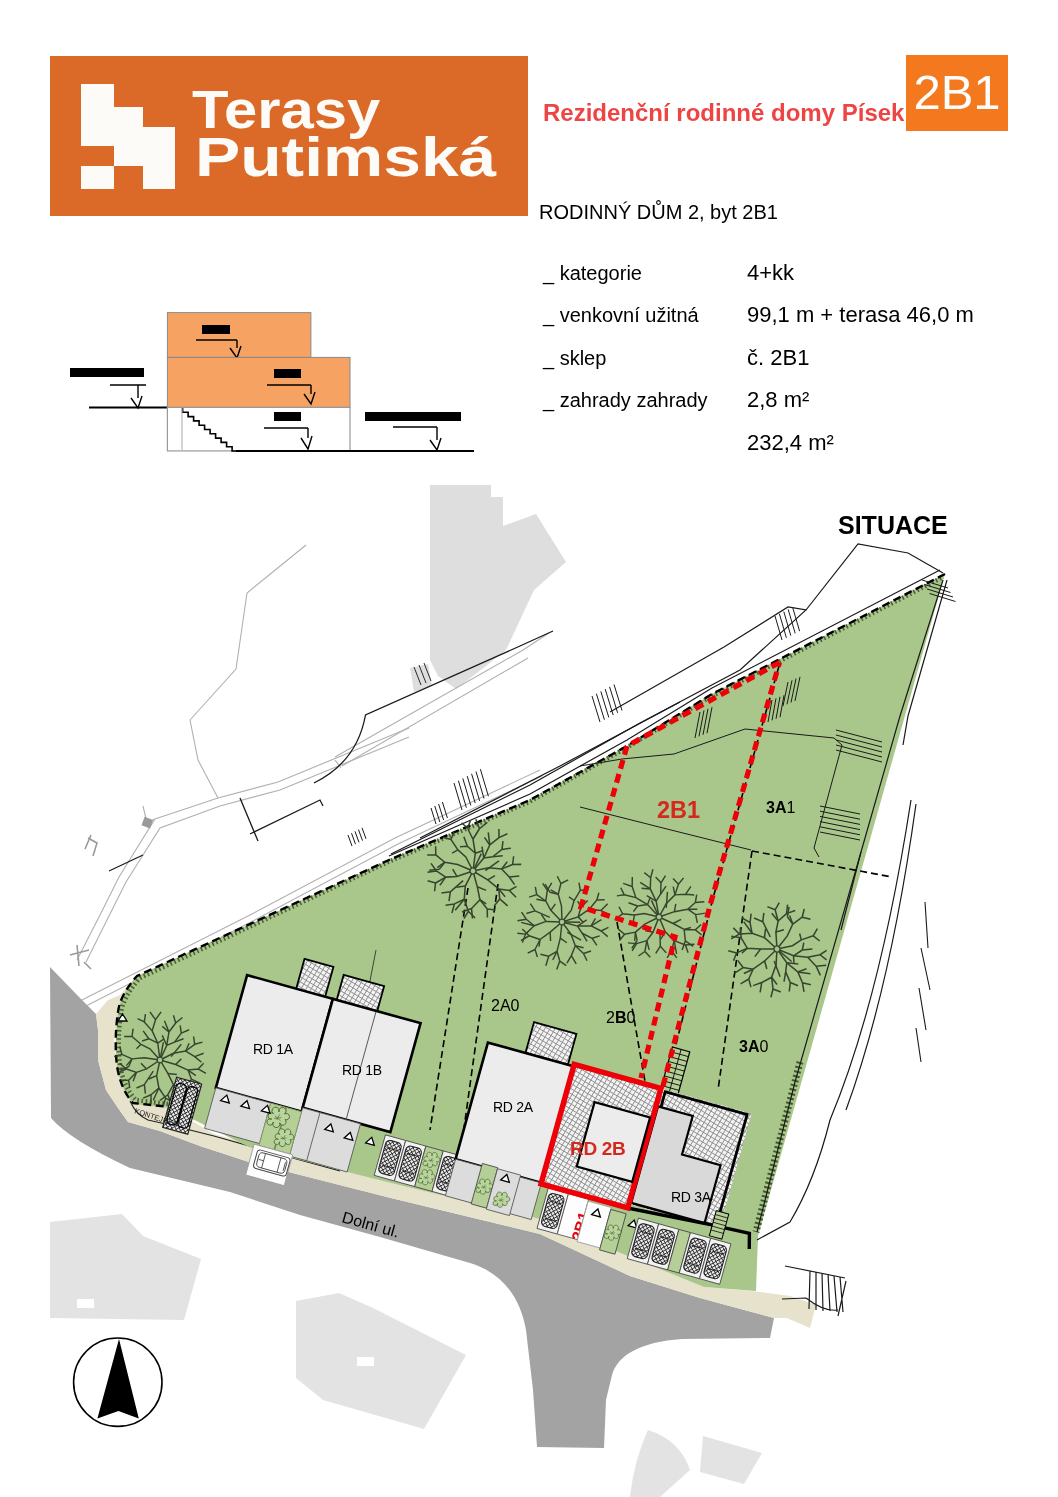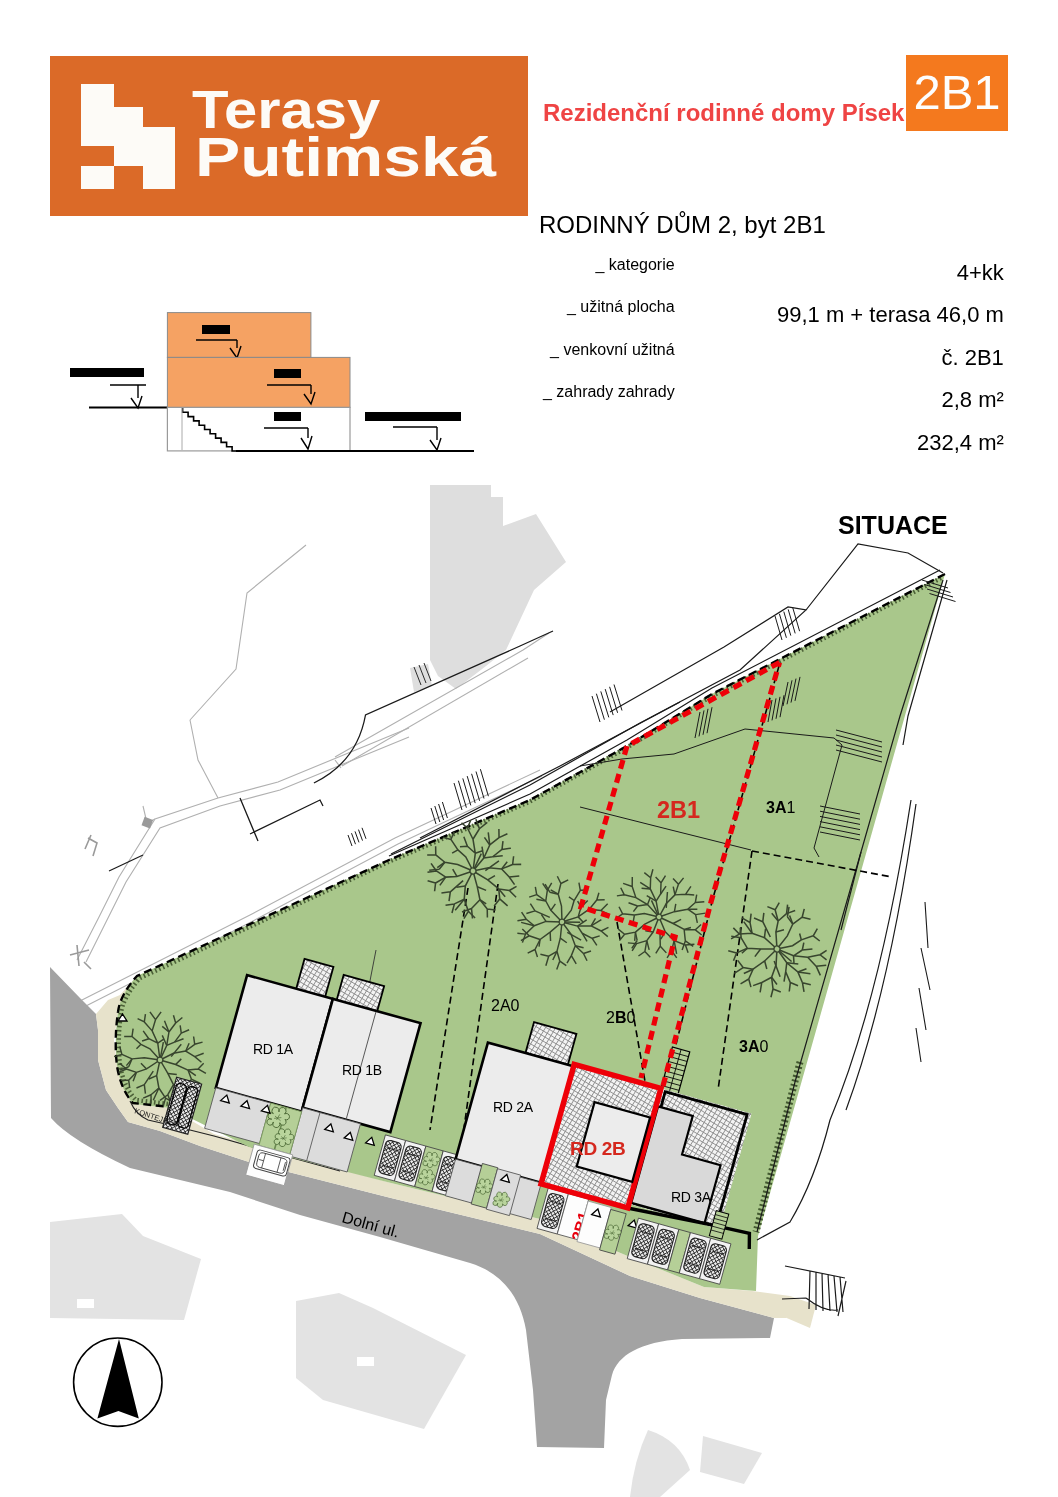--- a/index.html
+++ b/index.html
@@ -21,30 +21,30 @@
   </g>
 </svg>
 
 <div class="abs" style="left:192px;top:81.8px;color:#fdfbf7;font-weight:bold;font-size:54px;line-height:54px;transform:scale(1.107,1);transform-origin:0 0;">Terasy</div>
 <div class="abs" style="left:195px;top:129.1px;color:#fdfbf7;font-weight:bold;font-size:56px;line-height:56px;transform:scale(1.21,1);transform-origin:0 0;">Putimská</div>
 
 <div class="abs" style="left:543px;top:99px;font-size:24px;font-weight:bold;color:#ef4444;">Rezidenční rodinné domy Písek</div>
 
 <div class="abs" style="left:906px;top:55px;width:102px;height:76px;background:#f4791e;color:#fdfdfd;font-size:49px;text-align:center;line-height:74px;">2B1</div>
 
-<div class="abs" style="left:539px;top:211px;font-size:24px;color:#000;">RODINNÝ DŮM 2, byt 2B1</div>
-
-<div class="abs" style="left:543px;top:244px;font-size:16px;color:#000;line-height:42.4px;white-space:nowrap;text-align:right;">
+<div class="abs" style="left:539px;top:201px;font-size:20px;color:#000;">RODINNÝ DŮM 2, byt 2B1</div>
+
+<div class="abs" style="left:543px;top:252px;font-size:20px;color:#000;line-height:42.4px;white-space:nowrap;">
   <div>_ kategorie</div>
-  <div>_ užitná plocha</div>
   <div>_ venkovní užitná</div>
+  <div>_ sklep</div>
   <div>_ zahrady zahrady</div>
 </div>
 
-<div class="abs" style="left:777px;top:252px;font-size:22px;color:#000;line-height:42.4px;white-space:nowrap;text-align:right;">
+<div class="abs" style="left:747px;top:252px;font-size:22px;color:#000;line-height:42.4px;white-space:nowrap;">
   <div>4+kk</div>
   <div>99,1 m + terasa 46,0 m</div>
   <div>č. 2B1</div>
   <div>2,8 m²</div>
   <div>232,4 m²</div>
 </div>
 
 <svg class="abs" style="left:50px;top:290px;" width="440" height="190" viewBox="50 290 440 190">
 
   <line x1="89" y1="407.5" x2="168" y2="407.5" stroke="#000" stroke-width="2"></line>

